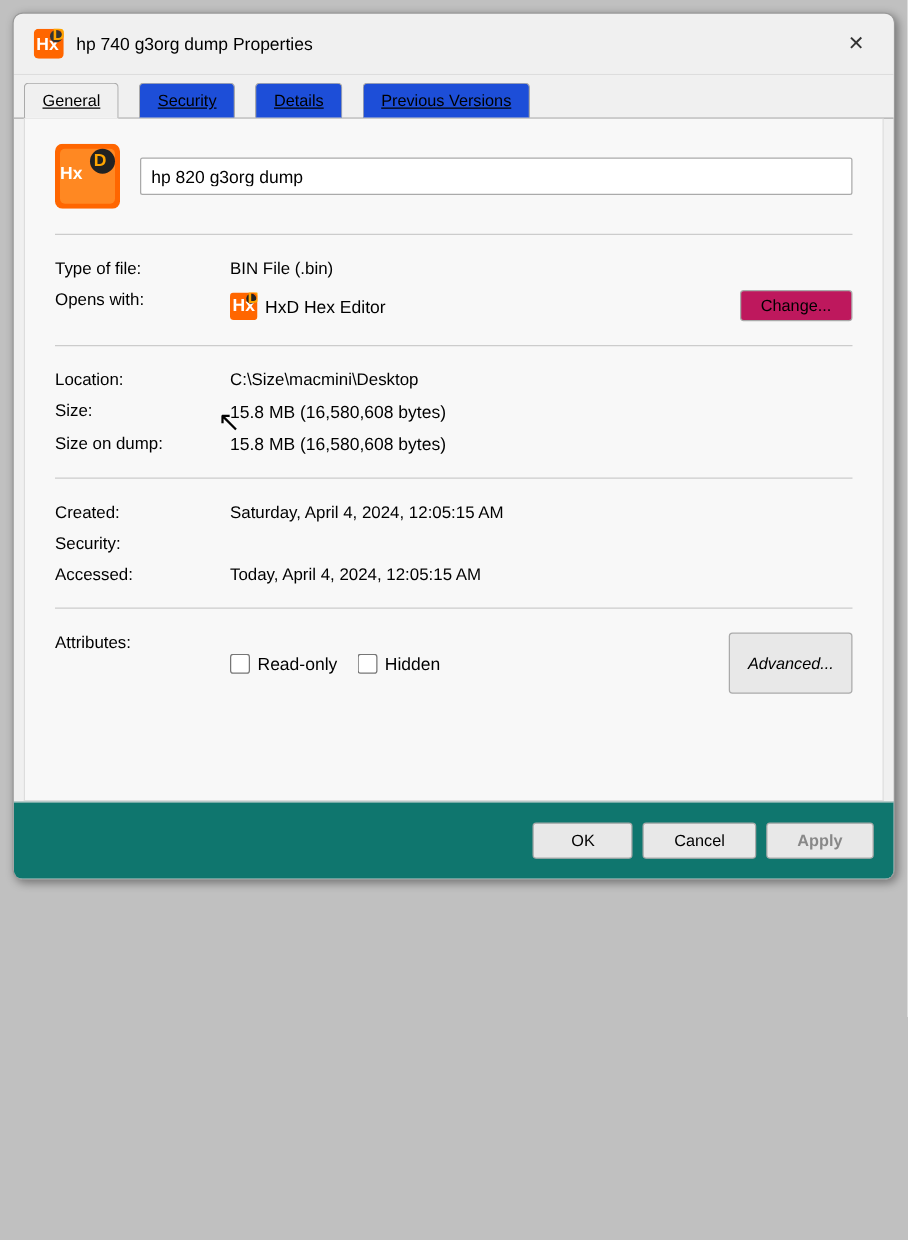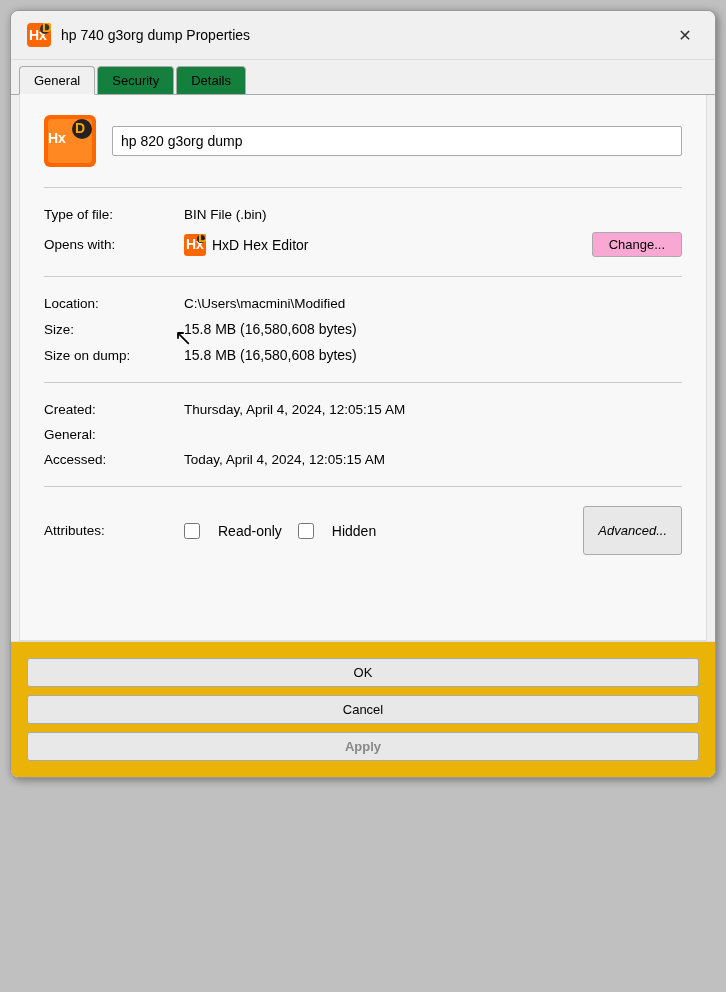--- a/index.html
+++ b/index.html
@@ -67,29 +67,30 @@
       border-radius: 4px;
       font-size: 16px;
       color: #333;
     }
 
     .tabs {
       display: flex;
       background: #f0f0f0;
       border-bottom: 1px solid #aaa;
       padding: 0 8px;
-      gap: 2px;
+      gap: 16px;
       padding-top: 6px;
+      text-decoration: underline;
     }
 
     .tab {
       padding: 6px 14px;
       border: 1px solid #aaa;
       border-bottom: none;
-      background: #15803d;
+      background: #1d4ed8;
       cursor: pointer;
       border-radius: 4px 4px 0 0;
       color: #000;
       font-size: 13px;
     }
 
     .tab.active {
       background: #f8f8f8;
       border-bottom: 1px solid #f8f8f8;
       margin-bottom: -1px;
@@ -130,21 +131,21 @@
     }
 
     .divider {
       border: none;
       border-top: 1px solid #ccc;
       margin: 14px 0;
     }
 
     .change-btn {
       border: 1px solid #aaa;
-      background: #f9a8d4;
+      background: #be185d;
       padding: 4px 16px;
       cursor: pointer;
       font-size: 13px;
       border-radius: 3px;
       margin-left: auto;
     }
 
     .opens-with-container {
       display: flex;
       align-items: center;
@@ -153,21 +154,21 @@
 
     .attributes-row {
       display: flex;
       align-items: center;
       gap: 16px;
     }
 
     .checkbox-label {
       display: flex;
       align-items: center;
-      gap: 18px;
+      gap: 6px;
       cursor: pointer;
       font-size: 13.5px;
     }
 
     .checkbox-label input[type="checkbox"] {
       width: 16px;
       height: 16px;
       cursor: pointer;
     }
 
@@ -180,43 +181,42 @@
       border-radius: 3px;
       margin-left: auto;
       font-style: italic;
     }
 
     .bottom-buttons {
       display: flex;
       justify-content: flex-end;
       gap: 8px;
       padding: 16px 16px 16px 16px;
-      background: #eab308;
+      background: #0f766e;
       border-top: 1px solid #ddd;
-      flex-direction: column;
     }
 
     .btn {
       border: 1px solid #aaa;
       background: #e8e8e8;
       padding: 6px 24px;
       cursor: pointer;
       font-size: 13px;
       border-radius: 3px;
       min-width: 80px;
     }
 
     .btn-apply {
       color: #888;
       font-weight: bold;
     }
 
     .info-row {
       display: flex;
-      align-items: center;
+      align-items: flex-start;
       padding: 5px 0;
     }
 
     .info-row .label-col {
       width: 140px;
       flex-shrink: 0;
       font-size: 13.5px;
       color: #000;
     }
 
@@ -242,20 +242,21 @@
       </svg>
       <span class="title-text">hp 740 g3org dump Properties</span>
     </div>
     <button class="close-btn">✕</button>
   </div>
 
   <div class="tabs">
     <div class="tab active">General</div>
     <div class="tab">Security</div>
     <div class="tab">Details</div>
+    <div class="tab">Previous Versions</div>
   </div>
 
   <div class="content">
 
     <div class="file-header">
       <svg class="file-icon" viewBox="0 0 52 52" xmlns="http://www.w3.org/2000/svg">
         <rect width="52" height="52" rx="6" fill="#ff6600"></rect>
         <rect x="4" y="4" width="44" height="44" rx="4" fill="#ff8822"></rect>
         <text x="4" y="28" font-size="13" fill="white" font-weight="bold">Hx</text>
         <circle cx="38" cy="14" r="10" fill="#222"></circle>
@@ -282,21 +283,21 @@
         </svg>
         <span>HxD Hex Editor</span>
         <button class="change-btn">Change...</button>
       </div>
     </div>
 
     <hr class="divider">
 
     <div class="info-row">
       <div class="label-col">Location:</div>
-      <div class="value-col">C:\Users\macmini\Modified</div>
+      <div class="value-col">C:\Size\macmini\Desktop</div>
     </div>
 
     <div class="info-row" style="position:relative;">
       <div class="label-col">Size:</div>
       <div class="value-col">
         <span>15.8 MB (16,580,608 bytes)</span>
       </div>
     </div>
 
     <div class="info-row" style="position:relative;">
@@ -305,25 +306,25 @@
         <span>15.8 MB (16,580,608 bytes)</span>
         
         <span style="position:absolute; left:-10px; top:-22px; font-size:22px; pointer-events:none;">↖</span>
       </div>
     </div>
 
     <hr class="divider">
 
     <div class="info-row">
       <div class="label-col">Created:</div>
-      <div class="value-col">Thursday, April 4, 2024, 12:05:15 AM</div>
-    </div>
-
-    <div class="info-row">
-      <div class="label-col">General:</div>
+      <div class="value-col">Saturday, April 4, 2024, 12:05:15 AM</div>
+    </div>
+
+    <div class="info-row">
+      <div class="label-col">Security:</div>
     </div>
 
     <div class="info-row">
       <div class="label-col">Accessed:</div>
       <div class="value-col">Today, April 4, 2024, 12:05:15 AM</div>
     </div>
 
     <hr class="divider">
 
     <div class="info-row">

